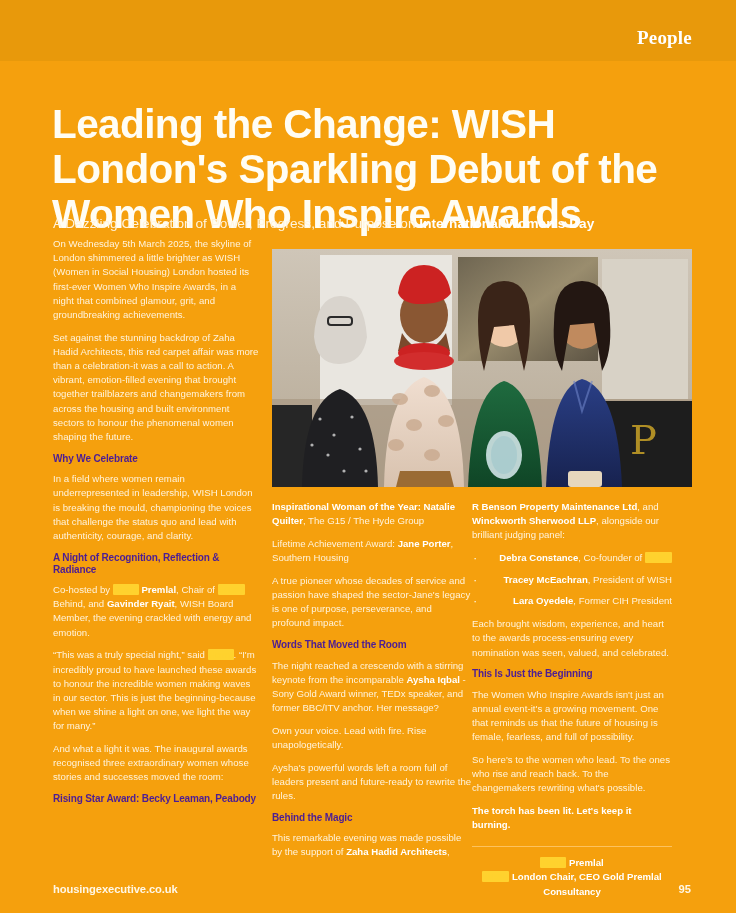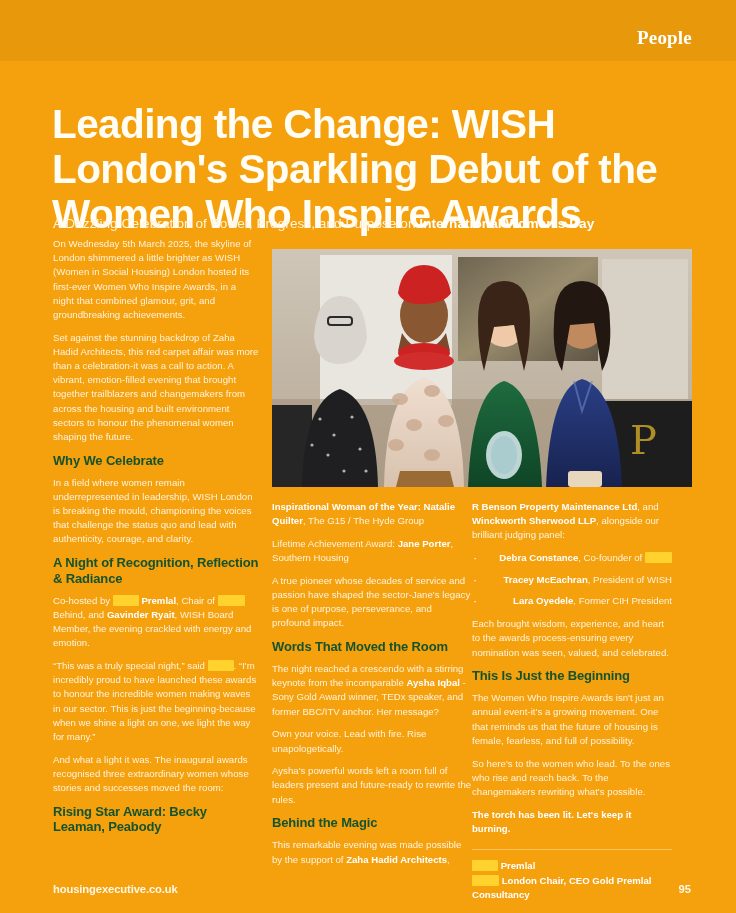--- a/index.html
+++ b/index.html
@@ -48,22 +48,22 @@
   .col-1{ left:53px; top:237px;  width:206px; }
   .col-2{ left:272px; top:500px; width:200px; }
   .col-3{ left:472px; top:500px; width:200px; }
 
   p.body{
     font-size:9.6px; line-height:1.48; color:#FFF3DC;
     margin-bottom:8.5px; letter-spacing:.04px;
   }
 
   h2.sec{
-    font-size:13px; font-weight:700; line-height:1.2;
-    color:#14532d; margin:3px 0 7.5px 0; letter-spacing:-.15px;
+    font-size:10px; font-weight:700; line-height:1.2;
+    color:#4c1d95; margin:3px 0 7.5px 0; letter-spacing:-.15px;
   }
 
   .lead{ font-size:9.6px; line-height:1.48; color:#FFF3DC; margin-bottom:8.5px; }
   .lead b{ color:#FFFFFF; font-weight:700; }
 
   
   .hl{
     background:#FFD22E; color:#FFD22E;
     border-radius:1px; padding:0 1px;
     font-weight:700;
@@ -79,21 +79,21 @@
     color:#FFF3DC; font-size:13px; line-height:1.3;
   }
   ul.panel li b{ color:#FFFFFF; font-weight:700; }
 
   .torch{ font-size:9.6px; font-weight:700; color:#FFFFFF; line-height:1.45; margin-bottom:9px; }
 
   .rule{
     height:1px; background:#FFCE7A; opacity:.75;
     margin:14px 0 9px 0; width:100%;
   }
-  .attrib{ font-size:9.6px; line-height:1.5; color:#FFFFFF; font-weight:700; }
+  .attrib{ font-size:9.6px; line-height:1.5; color:#FFFFFF; font-weight:700;text-align:center; }
 
   
   .footer-site{
     position:absolute; left:53px; bottom:18px;
     font-size:11.2px; font-weight:700; color:#FFF7E6; letter-spacing:-.1px;
   }
   .footer-page{
     position:absolute; right:45px; bottom:18px;
     font-size:11.2px; font-weight:700; color:#FFF7E6;
   }

